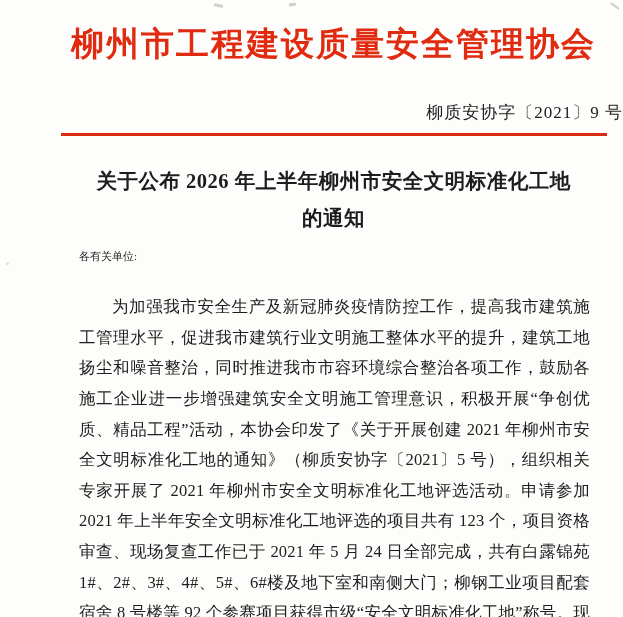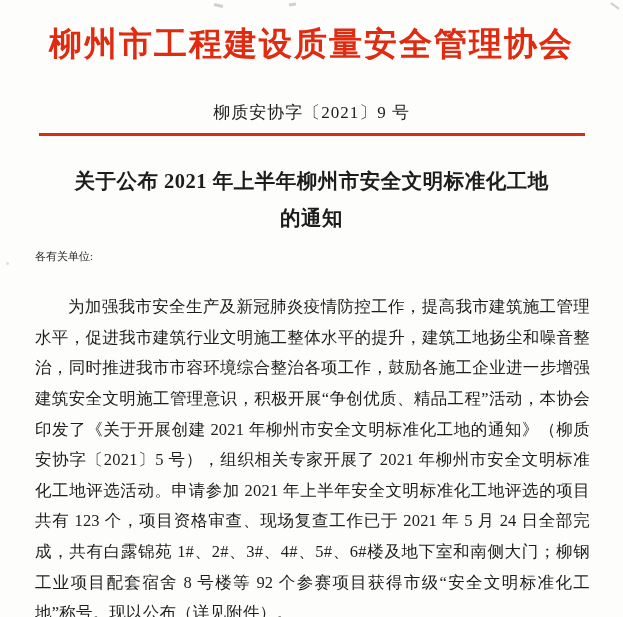--- a/index.html
+++ b/index.html
@@ -21,21 +21,21 @@
     padding-top: 24px;
     text-align: center;
     font-size: 33px;
     font-weight: 700;
     letter-spacing: 2px;
     line-height: 1.25;
     white-space: nowrap;
   }
   .doc-number {
     margin-top: 36px;
-    text-align: center;
+    text-align: right;
     font-size: 17px;
     letter-spacing: 1px;
   }
   .red-divider {
     width: 546px;
     height: 3px;
     margin: 9px auto 0 auto;
   }
   .doc-title {
     margin: 27px 40px 0 40px;
@@ -68,30 +68,30 @@
     opacity: 0.45;
   }
   .speck-1 { left: 214px; top: 4px; width: 9px; height: 3px; transform: rotate(12deg); }
   .speck-2 { left: 289px; top: 3px; width: 7px; height: 3px; transform: rotate(-8deg); }
   .speck-3 { left: 610px; top: 5px; width: 10px; height: 2px; transform: rotate(35deg); }
   .speck-4 { left: 6px; top: 262px; width: 3px; height: 3px; border-radius: 50%; opacity: 0.3; }
 </style>
 </head>
 <body>
 
-<div class="page" style="background: rgb(253, 253, 251); color: rgb(29, 29, 29);">
+<div class="page" style="background: rgb(253, 253, 251); color: rgb(29, 29, 29); padding-left: 44px;">
 
   <div class="org-name" style="color: rgb(224, 43, 16);">柳州市工程建设质量安全管理协会</div>
 
   <div class="doc-number">柳质安协字〔2021〕9 号</div>
 
   <div class="red-divider" style="background: rgb(217, 44, 18);"></div>
 
   <h1 class="doc-title">
-    <span class="title-line">关于公布 2021 年上半年柳州市安全文明标准化工地</span>
+    <span class="title-line">关于公布 2026 年上半年柳州市安全文明标准化工地</span>
     <span class="title-line">的通知</span>
   </h1>
 
   <div class="salutation">各有关单位:</div>
 
   <p class="body-paragraph">为加强我市安全生产及新冠肺炎疫情防控工作，提高我市建筑施工管理水平，促进我市建筑行业文明施工整体水平的提升，建筑工地扬尘和噪音整治，同时推进我市市容环境综合整治各项工作，鼓励各施工企业进一步增强建筑安全文明施工管理意识，积极开展“争创优质、精品工程”活动，本协会印发了《关于开展创建 2021 年柳州市安全文明标准化工地的通知》（柳质安协字〔2021〕5 号），组织相关专家开展了 2021 年柳州市安全文明标准化工地评选活动。申请参加 2021 年上半年安全文明标准化工地评选的项目共有 123 个，项目资格审查、现场复查工作已于 2021 年 5 月 24 日全部完成，共有白露锦苑 1#、2#、3#、4#、5#、6#楼及地下室和南侧大门；柳钢工业项目配套宿舍 8 号楼等 92 个参赛项目获得市级“安全文明标准化工地”称号。现以公布（详见附件）。</p>
 
   <div class="speck speck-1"></div>
   <div class="speck speck-2"></div>
   <div class="speck speck-3"></div>

